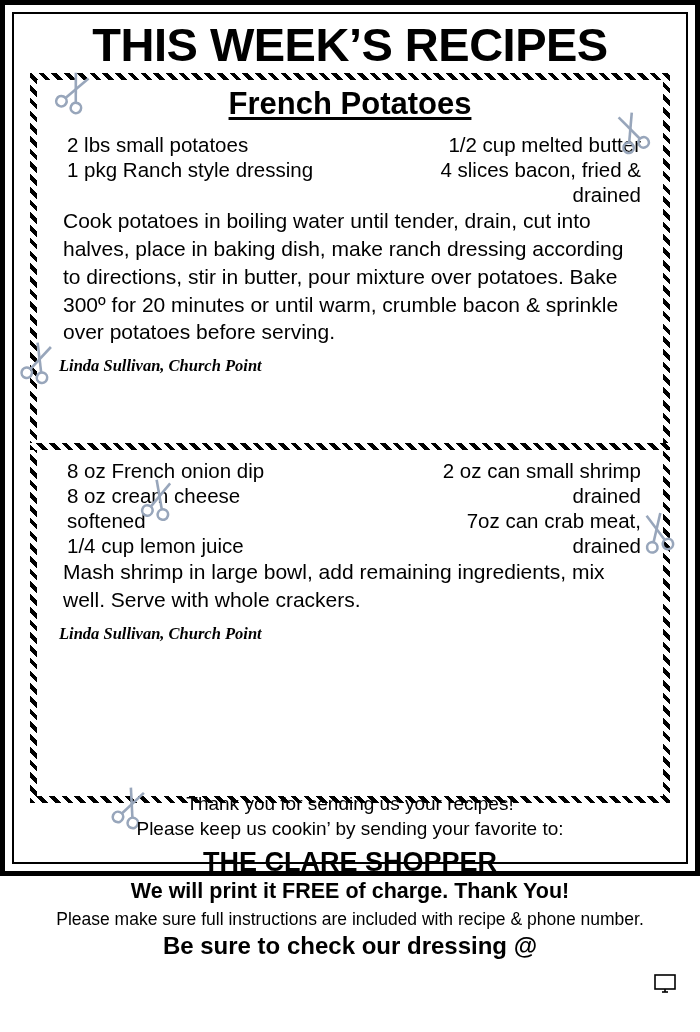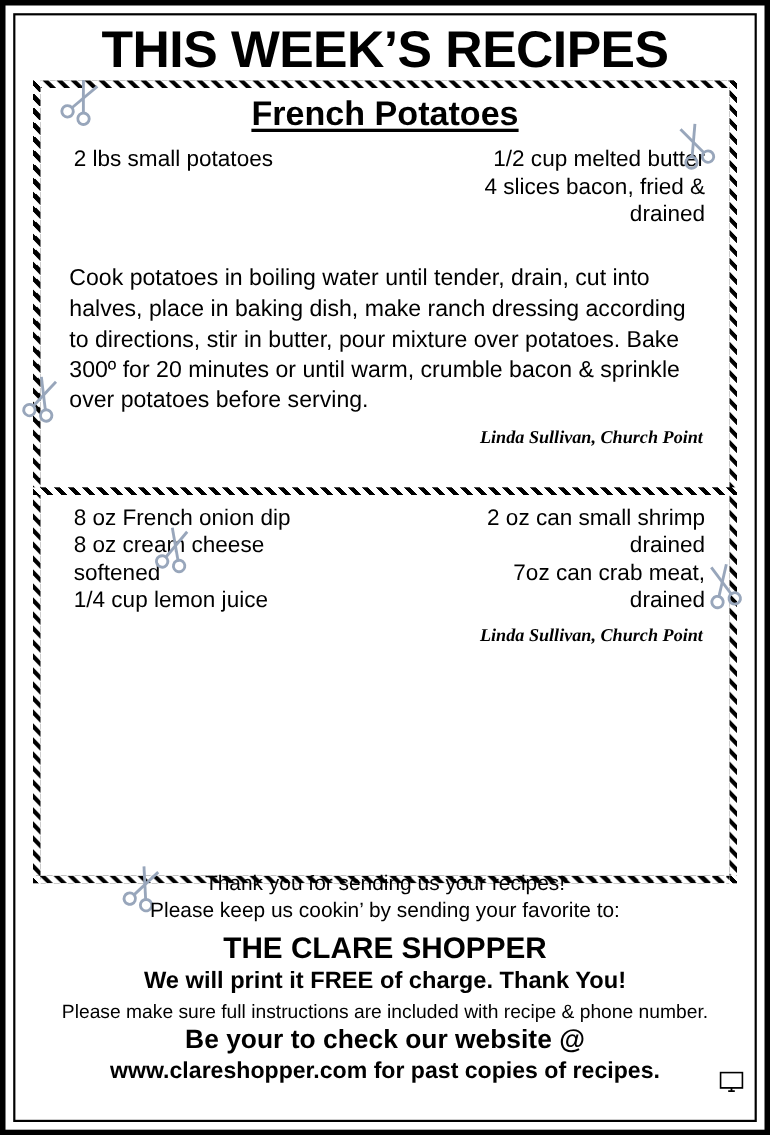--- a/index.html
+++ b/index.html
@@ -10,21 +10,21 @@
   body {
     width: 700px;
     height: 1032px;
     font-family: "Liberation Sans", sans-serif;
     color: #000000;
     overflow: hidden;
   }
   .page {
     position: relative;
     width: 700px;
-    height: 1032px;
+    height: 876px;
     box-sizing: border-box;
     border: 5px solid #000;
     background: #fff;
   }
   .inner {
     position: absolute;
     left: 7px;
     top: 7px;
     right: 7px;
     bottom: 7px;
@@ -119,25 +119,24 @@
     line-height: 1.22;
   }
   .ing-col { width: 50%; box-sizing: border-box; }
   .ing-col.left { padding-left: 8px; }
   .ing-col.right { padding-left: 6px; text-align: right; }
   .ing-line { white-space: pre-wrap; }
 
   .method {
     font-size: 21px;
     line-height: 1.32;
-    margin-top: 32px;
+    margin-top: 0;
     padding-left: 4px;
   }
   .credit {
-    text-align: right;
     font-family: "Liberation Serif", serif;
     font-weight: bold;
     font-style: italic;
     font-size: 16.5px;
     margin-top: 10px;
     padding-right: 2px;
   }
 
   
   .footer {
@@ -202,20 +201,21 @@
       <div class="cut-border"></div>
       <div class="cut-divider"></div>
 
       <div class="coupon-inner">
 
         <div class="recipe recipe-a">
           <div class="recipe-title">French Potatoes</div>
           <div class="ingredients">
             <div class="ing-col left">
               <div class="ing-line">2 lbs small potatoes</div>
+              <div class="ing-line">1 pkg Ranch style dressing</div>
             </div>
             <div class="ing-col right">
               <div class="ing-line">1/2 cup melted butter</div>
               <div class="ing-line">4 slices bacon, fried &amp;</div>
               <div class="ing-line">drained</div>
             </div>
           </div>
           <div class="method">Cook potatoes in boiling water until tender, drain, cut into halves, place in baking dish, make ranch dressing according to directions, stir in butter, pour mixture over potatoes. Bake 300º for 20 minutes or until warm, crumble bacon &amp; sprinkle over potatoes before serving.</div>
           <div class="credit">Linda Sullivan, Church Point</div>
         </div>
@@ -228,20 +228,21 @@
               <div class="ing-line">softened</div>
               <div class="ing-line">1/4 cup lemon juice</div>
             </div>
             <div class="ing-col right">
               <div class="ing-line">2 oz can small shrimp</div>
               <div class="ing-line">drained</div>
               <div class="ing-line">7oz can crab meat,</div>
               <div class="ing-line">drained</div>
             </div>
           </div>
+          <div class="method">Mash shrimp in large bowl, add remaining ingredients, mix well. Serve with whole crackers.</div>
           <div class="credit">Linda Sullivan, Church Point</div>
         </div>
 
       </div>
     </div>
 
     <div class="scissors" style="left:44px; top:55px; transform:rotate(25deg);">
       <svg viewBox="0 0 34 44" fill="none" stroke="currentColor" stroke-width="2.6">
         <circle cx="9" cy="37" r="5.2"></circle>
           <circle cx="25" cy="37" r="5.2"></circle>
@@ -289,22 +290,21 @@
           <path d="M23 33 L10 5"></path>
       </svg>
     </div>
 
     <div class="footer">
       <div class="f-line1">Thank you for sending us your recipes!</div>
       <div class="f-line2">Please keep us cookin’ by sending your favorite to:</div>
       <div class="f-shop">THE CLARE SHOPPER</div>
       <div class="f-free">We will print it FREE of charge.  Thank You!</div>
       <div class="f-note">Please make sure full instructions are included with recipe &amp; phone number.</div>
-      <div class="f-web1">Be your to check our website @</div>
-      <div class="f-web2">www.clareshopper.com  for past copies of recipes.</div>
+      <div class="f-web1">Be sure to check our dressing @</div>
       <div class="monitor-icon">
         <svg viewBox="0 0 22 20" fill="none" stroke="#000" stroke-width="1.6">
           <rect x="1" y="1" width="20" height="14"></rect>
           <path d="M8 18 h6"></path>
             <path d="M11 15 v3"></path>
         </svg>
       </div>
     </div>
 
   </div>

